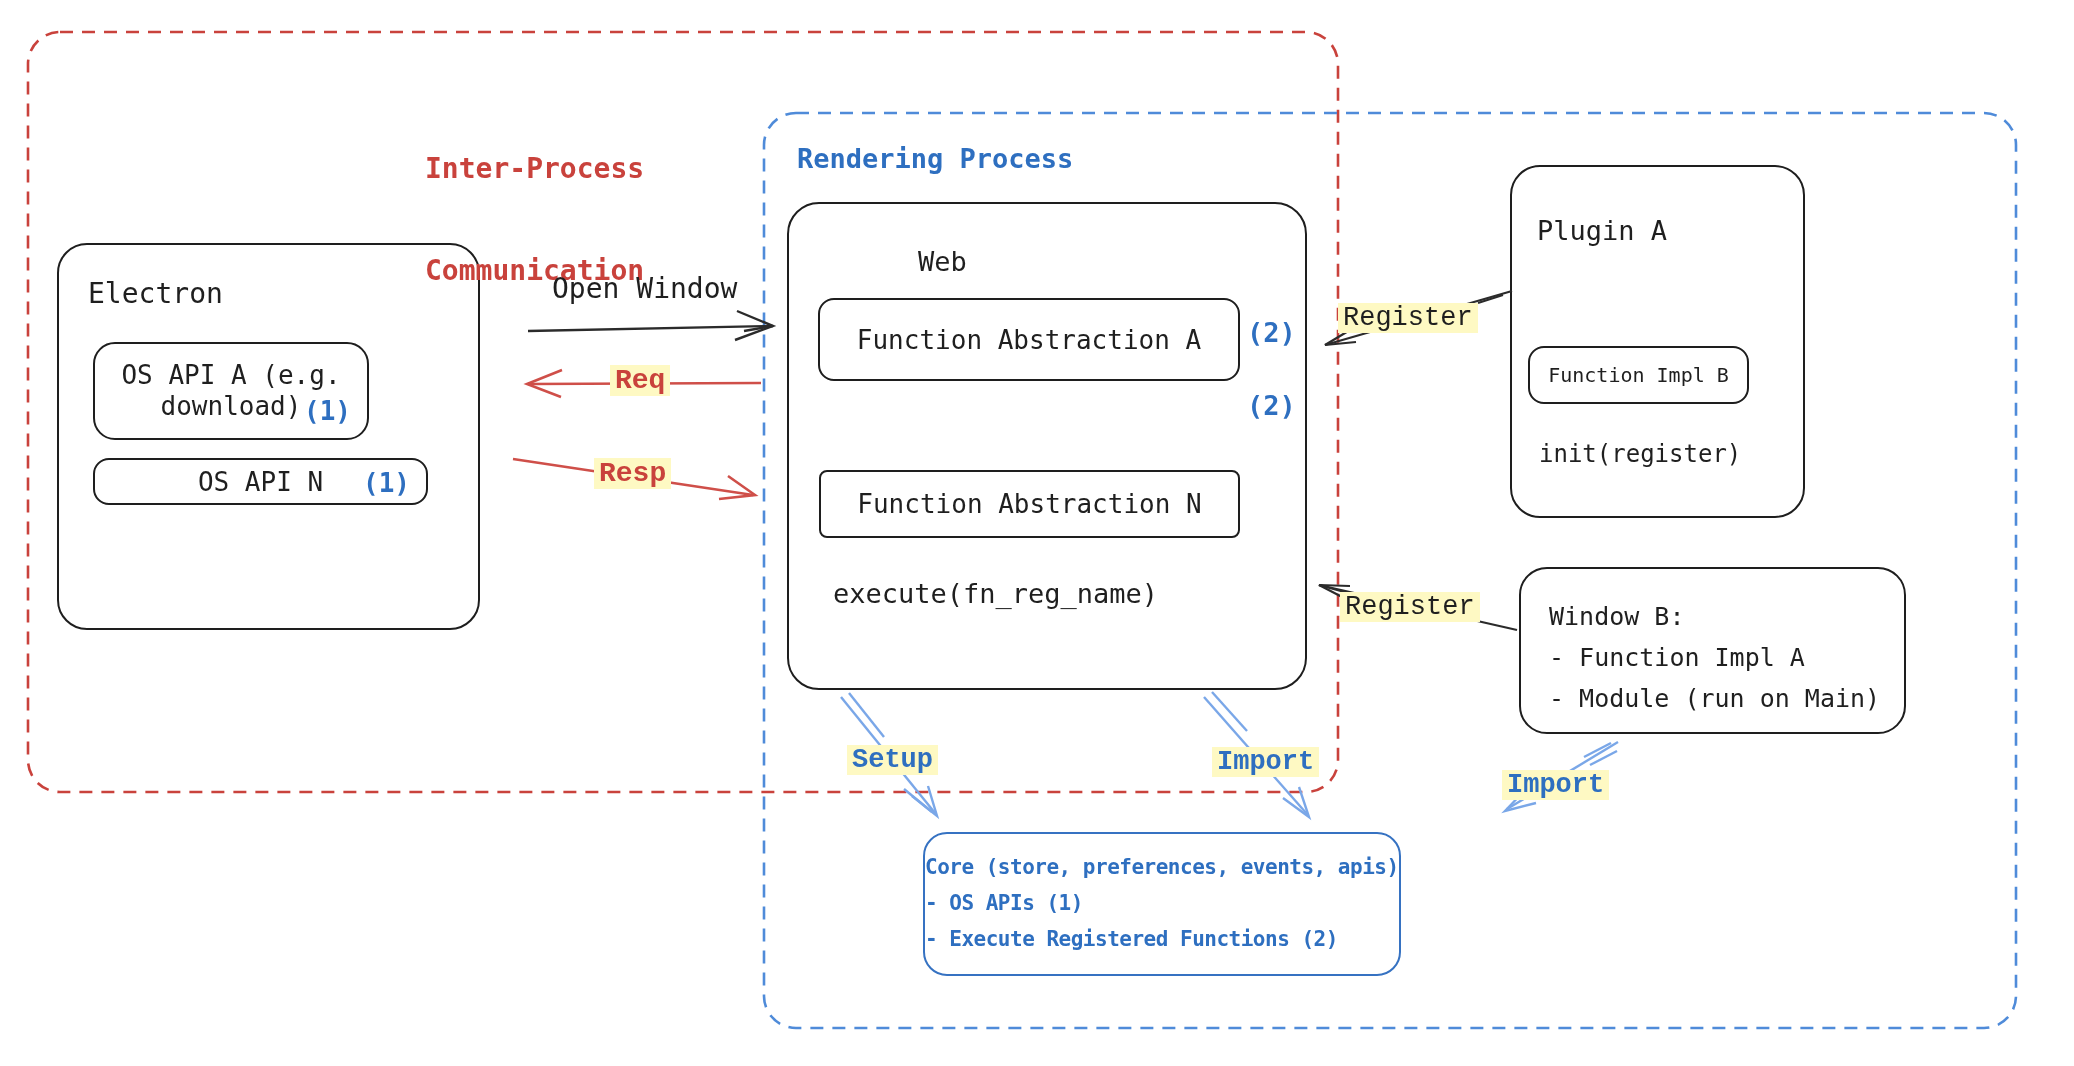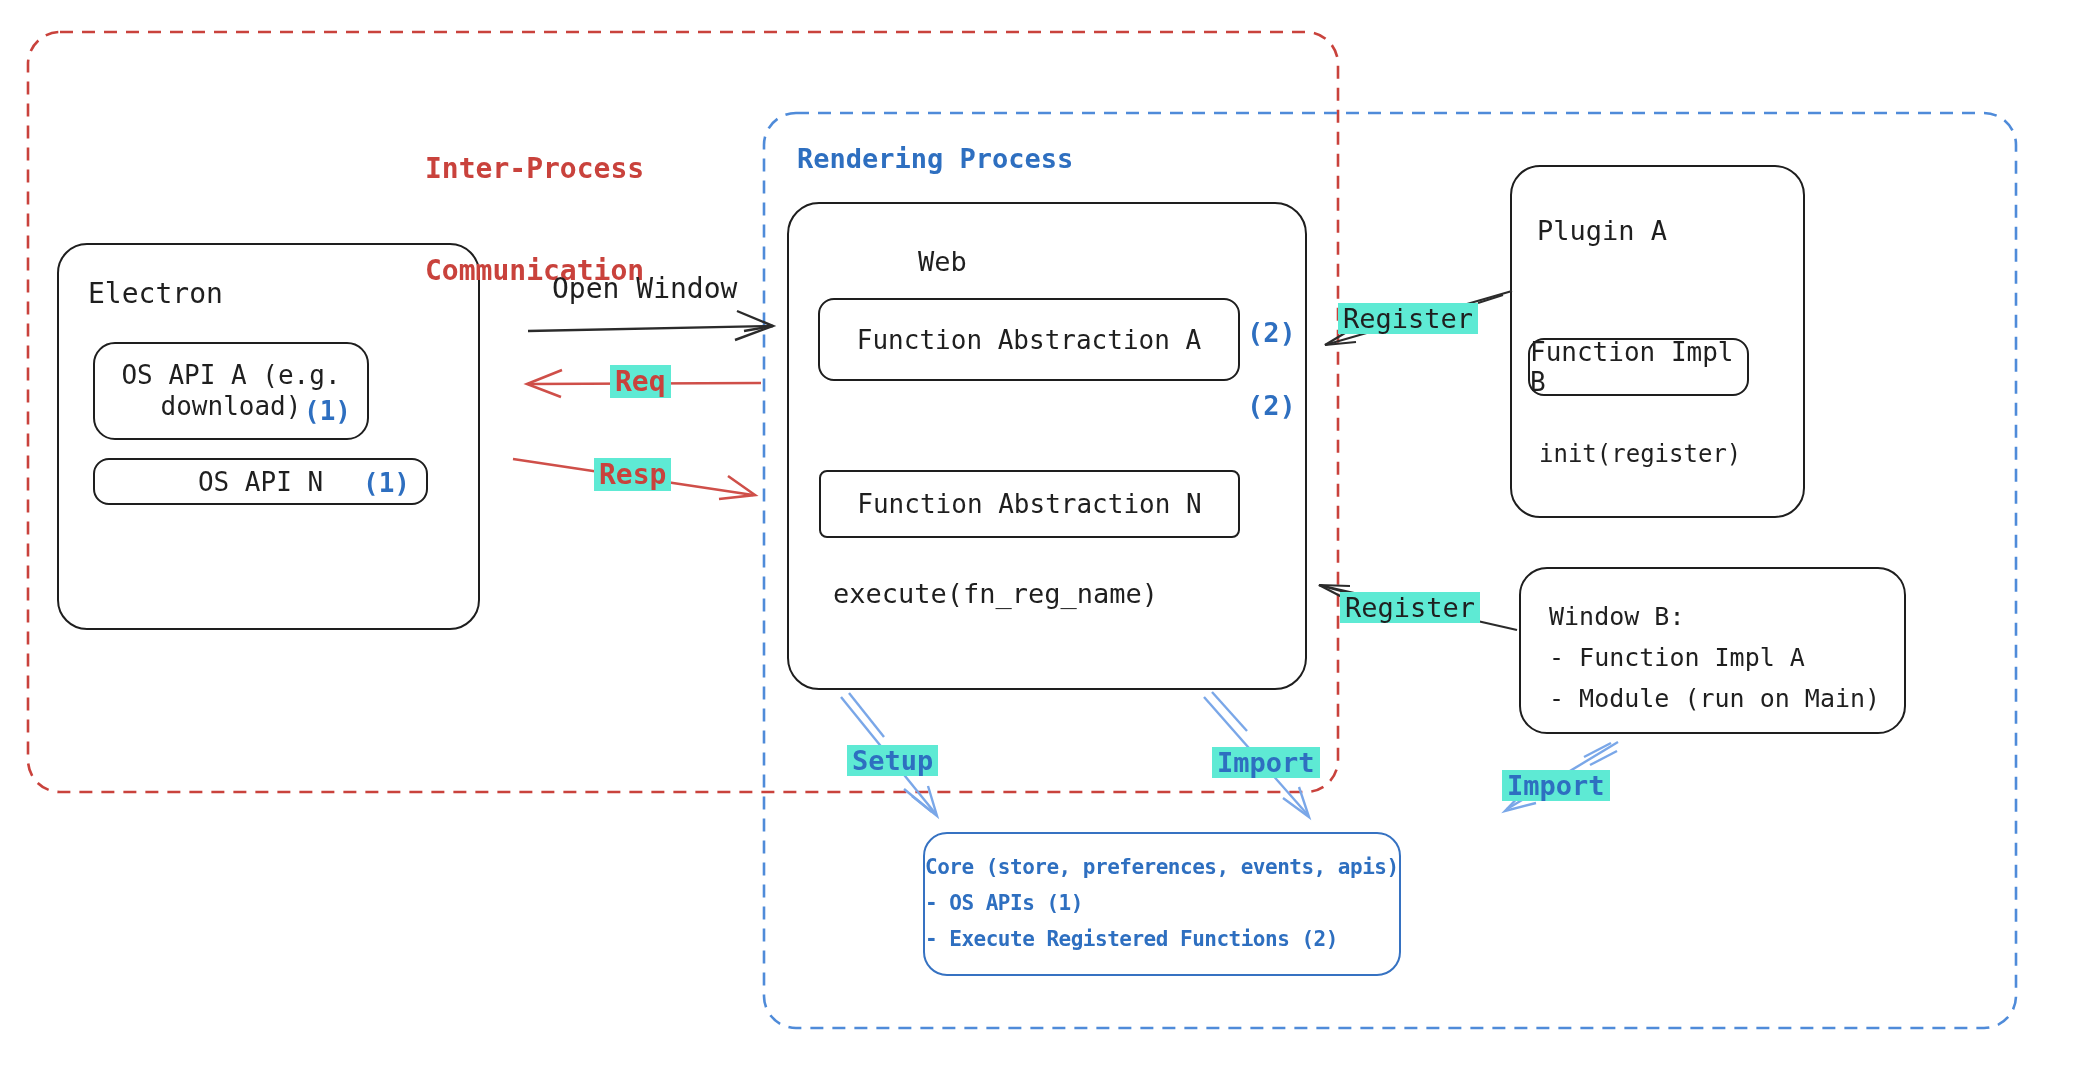--- a/index.html
+++ b/index.html
@@ -20,21 +20,21 @@
     border:2.5px solid #1e1e1e;
     box-sizing:border-box;
     z-index:2;
   }
   .blue-box{border-color:#3672c2;}
   
   .lbl{position:absolute;z-index:4;white-space:pre;}
   .black{color:#1f1f1f;}
   .red{color:#c9423c;font-weight:bold;}
   .blue{color:#2e6fc0;font-weight:bold;}
-  .onleft{background:#5eead4;padding:0 5px;}
+  .onleft{background:#fef9c3;padding:0 5px;font-family:Liberation Mono, monospace;}
   .center-flex{display:flex;align-items:center;justify-content:center;}
   .badge{color:#2e6fc0;font-weight:bold;}
 </style>
 </head>
 <body>
 
 <div id="canvas">
 
   <div class="sbox" style="left:57px;top:243px;width:423px;height:387px;border-radius:30px;"></div>
 
@@ -54,21 +54,21 @@
   <div class="sbox" style="left:787px;top:202px;width:520px;height:488px;border-radius:32px;"></div>
 
   <div class="sbox center-flex" style="left:818px;top:298px;width:422px;height:83px;border-radius:16px;font-size:26px;">
     <span>Function Abstraction A</span>
   </div>
   <div class="sbox center-flex" style="left:819px;top:470px;width:421px;height:68px;border-radius:8px;font-size:26px;">
     <span>Function Abstraction N</span>
   </div>
 
   <div class="sbox" style="left:1510px;top:165px;width:295px;height:353px;border-radius:30px;"></div>
-  <div class="sbox center-flex" style="left:1528px;top:338px;width:221px;height:58px;border-radius:16px;font-size:26px;">
+  <div class="sbox center-flex" style="left:1528px;top:346px;width:221px;height:58px;border-radius:16px;font-size:20px;">
     <span>Function Impl B</span>
   </div>
 
   <div class="sbox" style="left:1519px;top:567px;width:387px;height:167px;border-radius:28px;
               padding:27px 0 0 28px;font-size:25px;line-height:41px;">
     <div>Window B:</div>
     <div>- Function Impl A</div>
     <div>- Module (run on Main)</div>
   </div>
 

